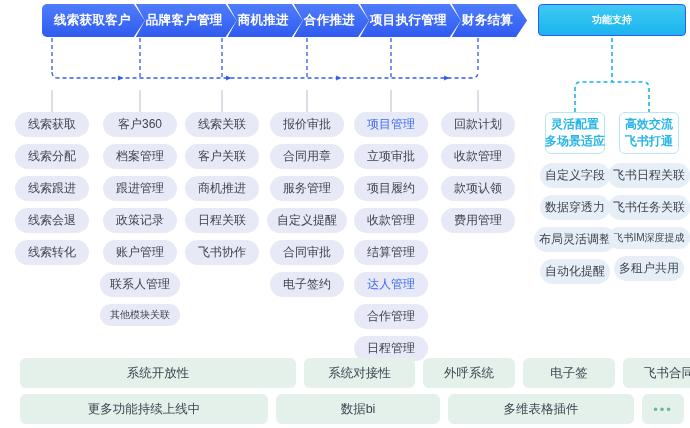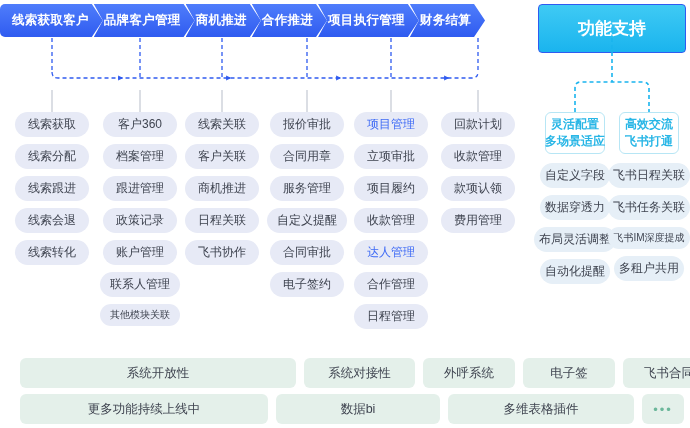--- a/index.html
+++ b/index.html
@@ -17,20 +17,21 @@
   }
 
   
   #stage-ribbon {
     position: absolute;
     left: 0;
     top: 4px;
     height: 33px;
     display: flex;
     align-items: flex-start;
+    padding-left: 42px;
   }
   .chevron {
     position: relative;
     height: 33px;
     display: flex;
     align-items: center;
     justify-content: center;
     background: linear-gradient(180deg, #4f7dfb 0%, #2f5bf0 100%);
     color: #ffffff;
     font-size: 12.5px;
@@ -49,27 +50,27 @@
     -webkit-clip-path: polygon(0 0, calc(100% - 11px) 0, 100% 50%, calc(100% - 11px) 100%, 0 100%);
     clip-path: polygon(0 0, calc(100% - 11px) 0, 100% 50%, calc(100% - 11px) 100%, 0 100%);
   }
 
   
   #support-button {
     position: absolute;
     left: 538px;
     top: 4px;
     width: 148px;
-    height: 49px;
+    height: 32px;
     border-radius: 4px;
     background: linear-gradient(180deg, #3fcaf4 0%, #1ab4ee 100%);
     border: 1.5px solid #2f5bf0;
     box-sizing: border-box;
     color: #fff;
-    font-size: 17px;
+    font-size: 10px;
     font-weight: bold;
     display: flex;
     align-items: center;
     justify-content: center;
   }
 
   
   #connectors {
     position: absolute;
     left: 0;
@@ -243,20 +244,21 @@
       <div class="pill">服务管理</div>
       <div class="pill">自定义提醒</div>
       <div class="pill">合同审批</div>
       <div class="pill">电子签约</div>
     </div>
     <div class="col" style="left: 346px; width: 90px;">
       <div class="pill accent">项目管理</div>
       <div class="pill">立项审批</div>
       <div class="pill">项目履约</div>
       <div class="pill">收款管理</div>
+      <div class="pill">结算管理</div>
       <div class="pill accent">达人管理</div>
       <div class="pill">合作管理</div>
       <div class="pill">日程管理</div>
     </div>
     <div class="col" style="left: 433px; width: 90px;">
       <div class="pill">回款计划</div>
       <div class="pill">收款管理</div>
       <div class="pill">款项认领</div>
       <div class="pill">费用管理</div>
     </div>

